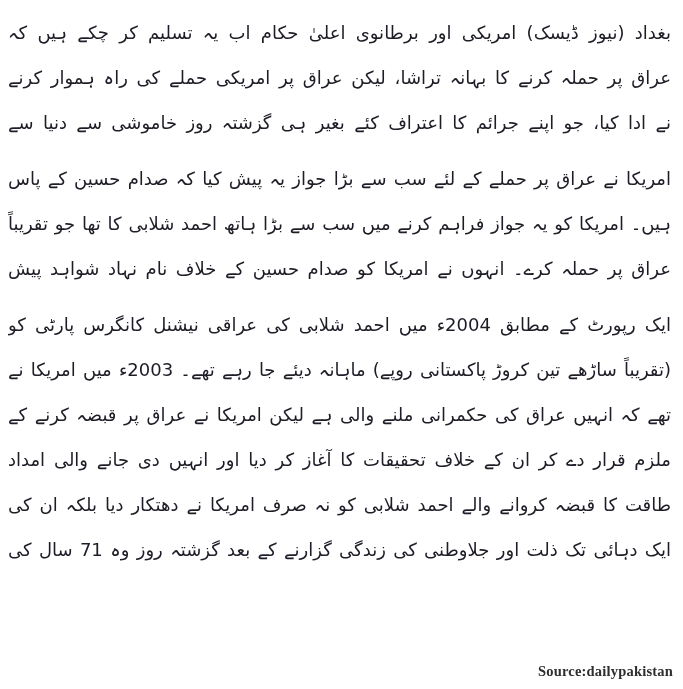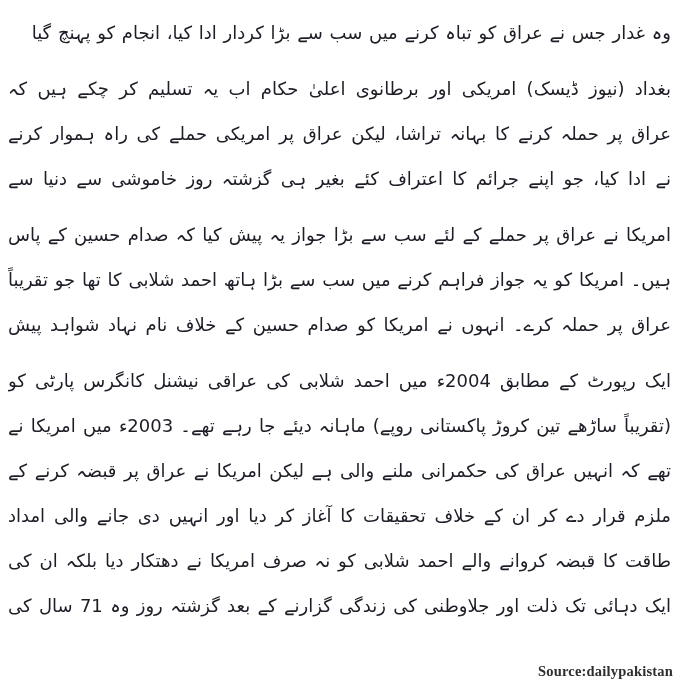--- a/index.html
+++ b/index.html
@@ -48,23 +48,20 @@
     font-size: 14.5px;
     color: #2e2e2e;
     letter-spacing: 0.2px;
   }
 </style>
 </head>
 <body>
 
 <main class="article">
     <div class="para">
-      <div class="line right">وہ غدار جس نے عراق کو تباہ کرنے میں سب سے بڑا کردار ادا کیا، انجام کو پہنچ گیا</div>
-    </div>
-    <div class="para">
       <div class="line justify">بغداد (نیوز ڈیسک) امریکی اور برطانوی اعلیٰ حکام اب یہ تسلیم کر چکے ہیں کہ انہوں نے تقریباً ایک دہائی قبل صریحاً جھوٹ بول کر</div>
       <div class="line justify">عراق پر حملہ کرنے کا بہانہ تراشا، لیکن عراق پر امریکی حملے کی راہ ہموار کرنے میں سب سے بڑا کردار ایک عراقی سیاستدان احمد شلابی</div>
       <div class="line right">نے ادا کیا، جو اپنے جرائم کا اعتراف کئے بغیر ہی گزشتہ روز خاموشی سے دنیا سے رخصت ہو گیا۔</div>
     </div>
     <div class="para">
       <div class="line justify">امریکا نے عراق پر حملے کے لئے سب سے بڑا جواز یہ پیش کیا کہ صدام حسین کے پاس بڑے پیمانے پر تباہی پھیلانے والے ہتھیار</div>
       <div class="line justify">ہیں۔ امریکا کو یہ جواز فراہم کرنے میں سب سے بڑا ہاتھ احمد شلابی کا تھا جو تقریباً دو دہائیوں سے امریکا کو قائل کر رہے تھے کہ وہ</div>
       <div class="line justify">عراق پر حملہ کرے۔ انہوں نے امریکا کو صدام حسین کے خلاف نام نہاد شواہد پیش کئے جن کی بناء پر امریکا نے عراق پر حملہ کر دیا۔</div>
     </div>
     <div class="para">

